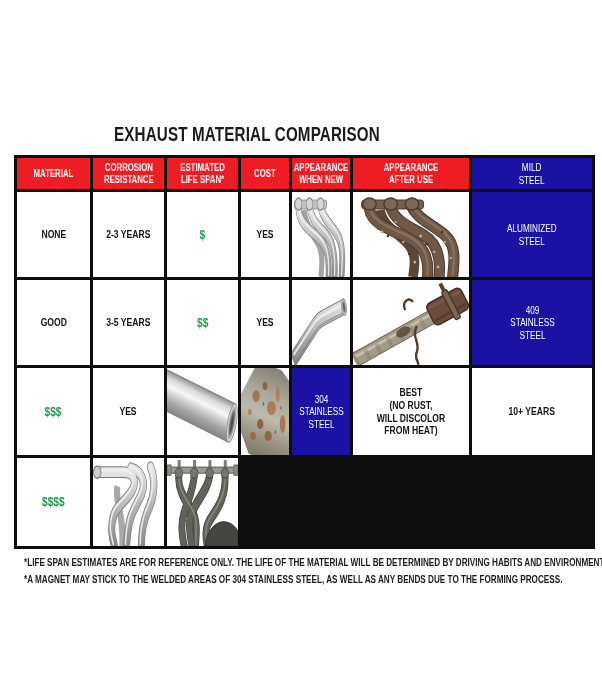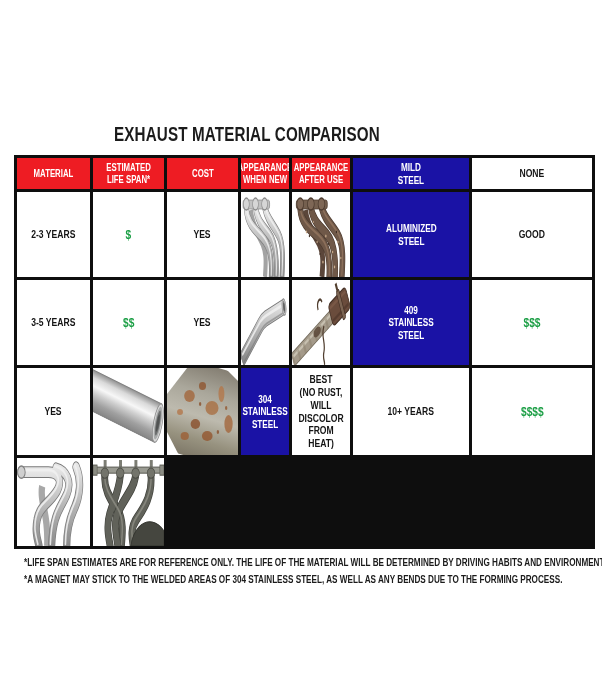--- a/index.html
+++ b/index.html
@@ -20,40 +20,44 @@
     position:absolute;left:14px;top:155px;
     display:grid;
     grid-template-columns:73px 71px 71px 48px 58px 116px 120px;
     grid-template-rows:31px 85px 85px 87px 88px;
     gap:3px;
     background:var(--border_black,#0e0e0e);
     border:3px solid var(--border_black,#0e0e0e);
   }
   .cell{background:#fff;display:flex;align-items:center;justify-content:center;text-align:center;overflow:hidden;}
   .hc{background:var(--header_red,#ee1c23);color:#fff;font-size:10px;font-weight:bold;line-height:1.12;}
-  .mat{background:var(--material_blue,#1a12a5);color:#fff;font-size:10.5px;font-weight:bold;line-height:1.18;}
+  .mat{background:var(--material_blue,#1a12a5);color:#fff;font-size:10.5px;font-weight:normal;line-height:1.18;}
   .txt{font-size:11px;font-weight:bold;color:#141414;line-height:1.18;padding:0 2px;}
   .cost{color:var(--cost_green,#1a9e44);font-size:12px;font-weight:bold;}
   .cost .cond{transform:scaleX(.85);}
   .img{padding:0;}
   .img svg{display:block;width:100%;height:100%;}
   .notes{position:absolute;left:24px;top:556px;color:#1b1b1b;}
   .notes p{margin:0 0 3px 0;font-size:10.2px;font-weight:bold;line-height:1.35;}
 </style>
 </head>
 <body>
 
 <div class="page">
 
   <h1 class="title"><span class="cond-t">EXHAUST MATERIAL COMPARISON</span></h1>
 
   <div class="tbl">
 
     <div class="cell hc">
         <span class="cond">MATERIAL</span>
+      </div>
+    <div class="cell hc">
+        <span class="cond">CORROSION
+RESISTANCE</span>
       </div>
     <div class="cell hc">
         <span class="cond">ESTIMATED
 LIFE SPAN*</span>
       </div>
     <div class="cell hc">
         <span class="cond">COST</span>
       </div>
     <div class="cell hc">
         <span class="cond">APPEARANCE

